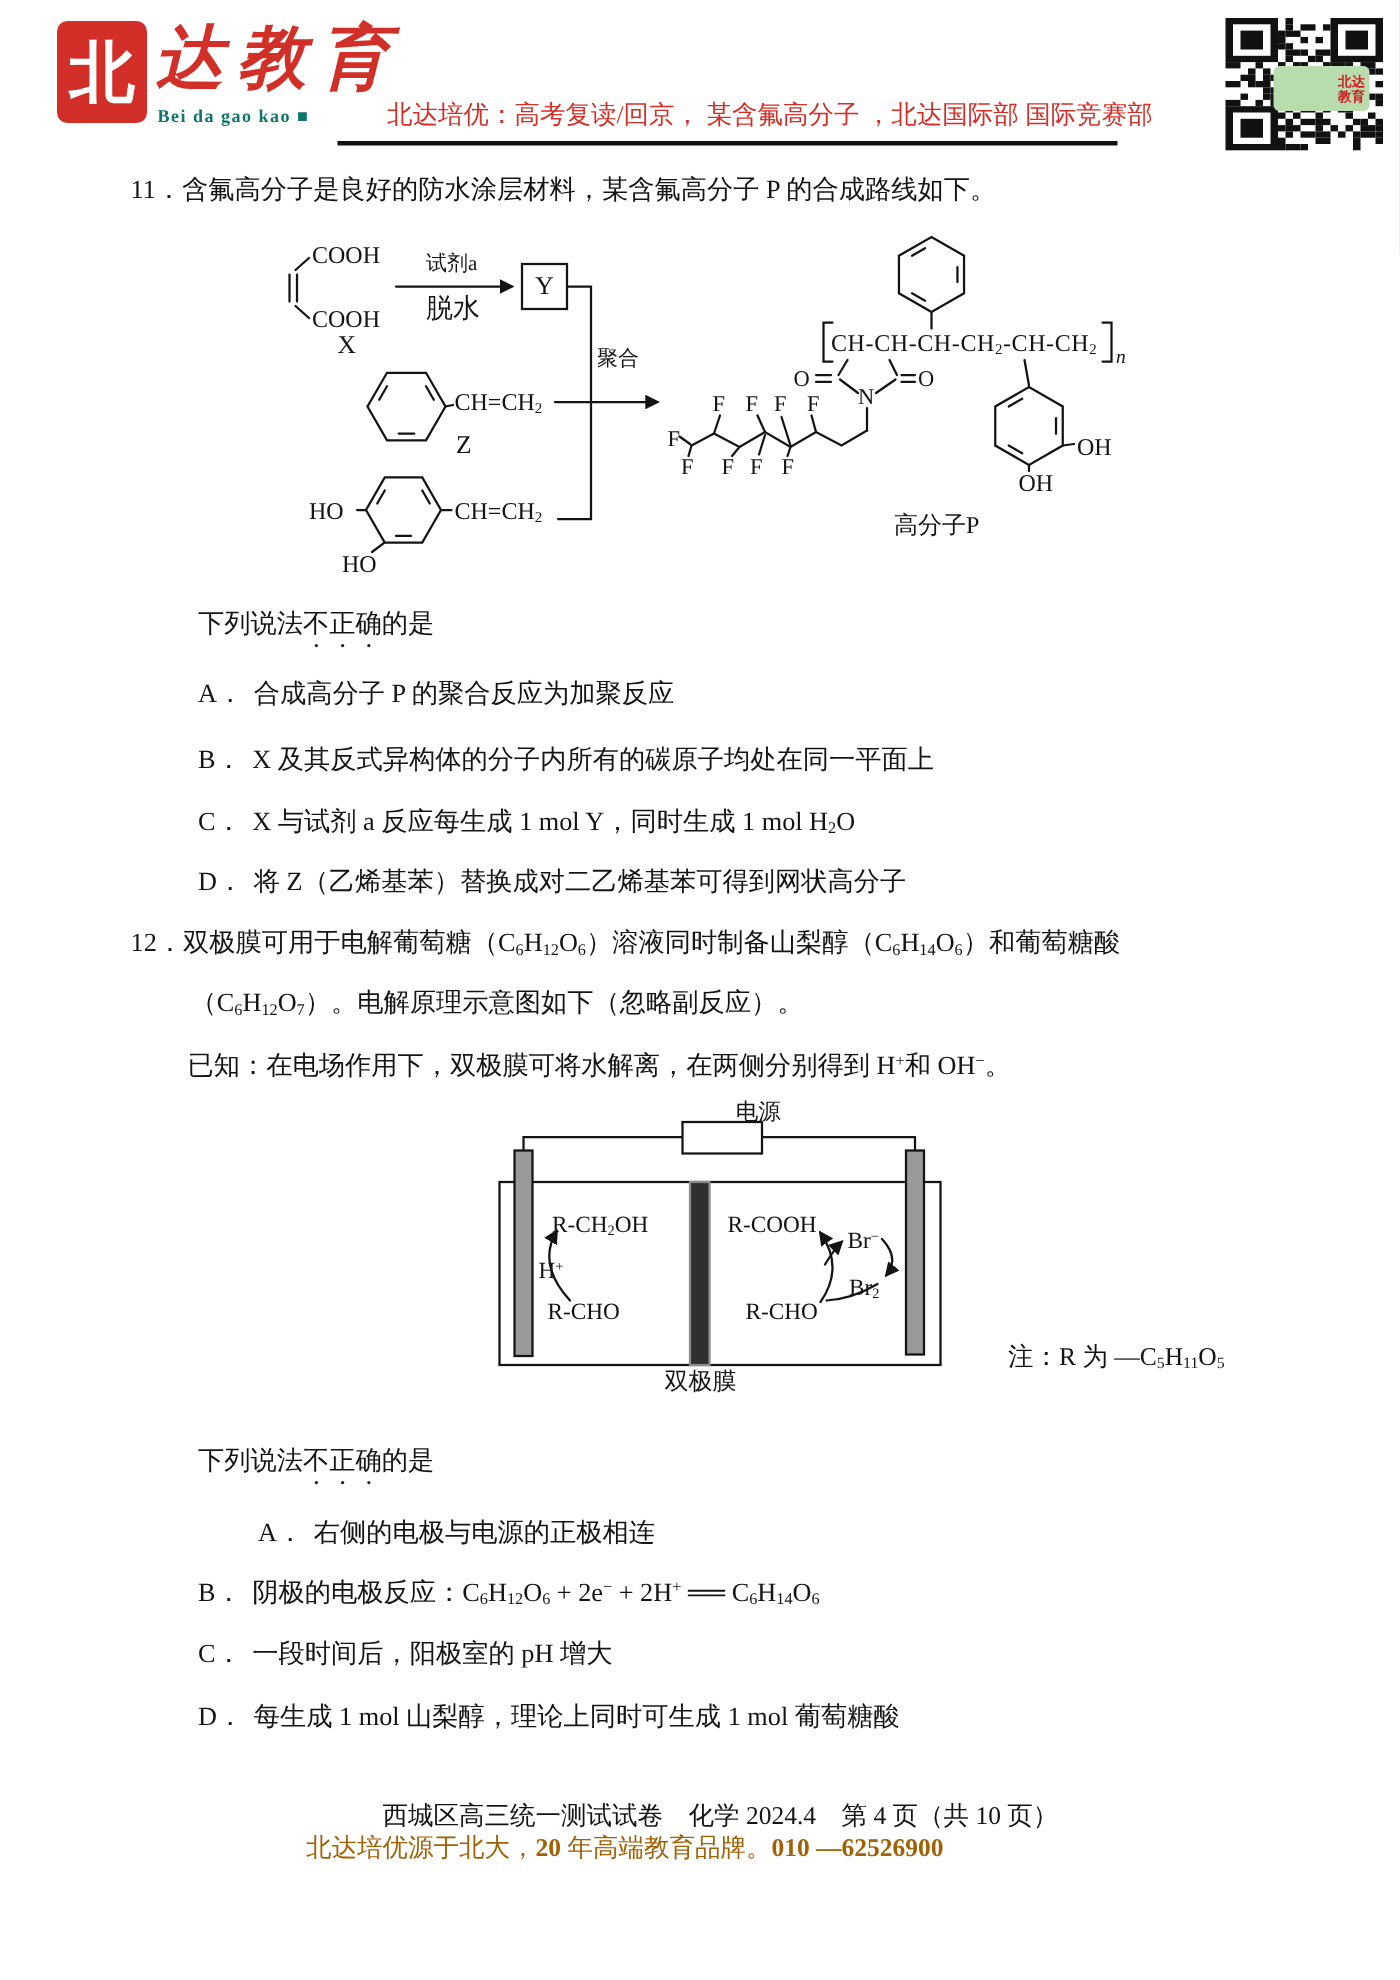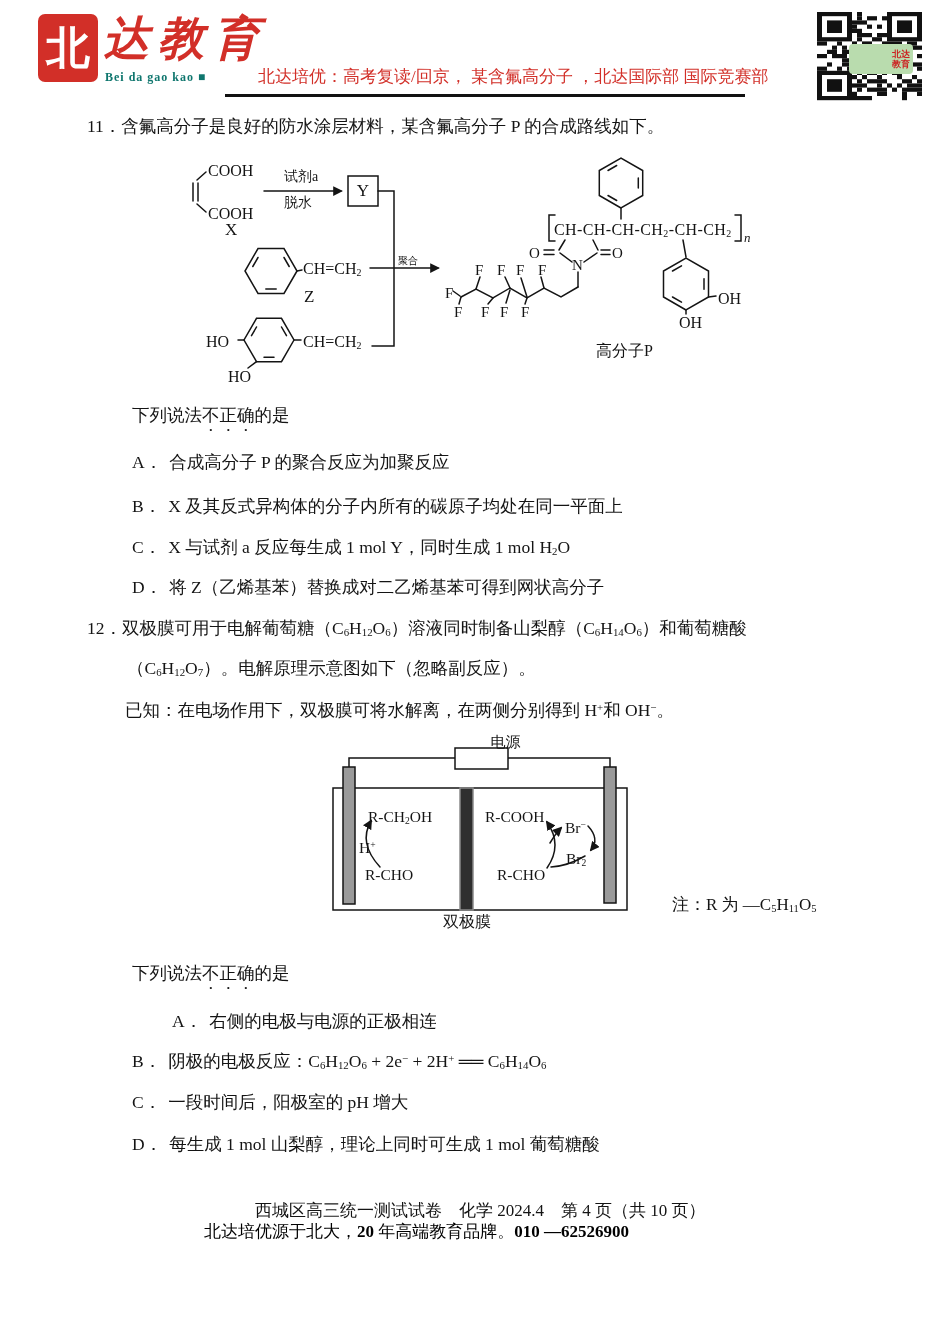--- a/index.html
+++ b/index.html
@@ -19,21 +19,21 @@
   .brand-script{position:absolute;left:103px;top:8px;color:#d22f28;font-size:46px;font-weight:bold;
         font-style:italic;letter-spacing:9px;font-family:"Liberation Serif",serif;}
   .brand-sub{position:absolute;left:105px;top:70px;color:#0f766e;font-size:12px;font-weight:bold;letter-spacing:1px;}
   .hrule{position:absolute;left:225px;top:94px;width:520px;height:3px;background:#111;}
   .qr-label{position:absolute;left:849px;top:44px;width:24px;height:30px;background:#b9dcae;border-radius:4px;
         display:flex;flex-direction:column;align-items:center;justify-content:center;
         color:#c22;font-size:9px;line-height:1.15;font-weight:bold;padding-left:40px;}
   .powerbox-label{width:53px;text-align:center;}
   .ybox-label{width:30px;text-align:center;}
   .footer-black{left:255px;top:1200px;font-size:17px;}
-  .footer-red{left:204px;top:1221px;font-size:17px;color:#000000;text-align:right;}
+  .footer-red{left:204px;top:1221px;font-size:17px;color:#a16207;text-align:right;}
 </style>
 </head>
 <body>
 
 <div class="page">
 
   <svg class="art" width="933" height="1320" viewBox="0 0 933 1320">
     <defs>
       <marker id="ah" viewBox="0 0 10 10" refX="8" refY="5" markerWidth="6.5" markerHeight="6.5" orient="auto-start-reverse">
         <path d="M0,0 L10,5 L0,10 z" fill="#141414" stroke="none"></path>
@@ -265,25 +265,25 @@
   </div>
 
   <div class="t" style="left:87px;top:115px;font-size:17.5px;">
     <span>11．</span><span>含氟高分子是良好的防水涂层材料，某含氟高分子 P 的合成路线如下。</span>
   </div>
 
   <div class="t" style="left:208px;top:161px;font-size:16px;">COOH</div>
   <div class="t" style="left:208px;top:204px;font-size:16px;">COOH</div>
   <div class="t" style="left:225px;top:219px;font-size:17px;">X</div>
   <div class="t" style="left:284px;top:168px;font-size:14px;">试剂a</div>
-  <div class="t" style="left:284px;top:194px;font-size:14px;">脱水</div>
+  <div class="t" style="left:284px;top:194px;font-size:18px;">脱水</div>
   <div class="t ybox-label" style="left:348px;top:180px;font-size:17px;">Y</div>
   <div class="t" style="left:303px;top:259px;font-size:16px;">CH=CH<sub>2</sub></div>
   <div class="t" style="left:304px;top:286px;font-size:17px;">Z</div>
-  <div class="t" style="left:398px;top:254px;font-size:10px;">聚合</div>
+  <div class="t" style="left:398px;top:231px;font-size:14px;">聚合</div>
   <div class="t" style="left:206px;top:332px;font-size:16px;">HO</div>
   <div class="t" style="left:303px;top:332px;font-size:16px;">CH=CH<sub>2</sub></div>
   <div class="t" style="left:228px;top:367px;font-size:16px;">HO</div>
   <div class="t" style="left:554px;top:220px;font-size:16px;letter-spacing:0.4px;">CH-CH-CH-CH<sub>2</sub>-CH-CH<sub>2</sub></div>
   <div class="t" style="left:744px;top:230px;font-size:13px;font-style:italic;">n</div>
   <div class="t" style="left:529px;top:244px;font-size:15px;">O</div>
   <div class="t" style="left:612px;top:244px;font-size:15px;">O</div>
   <div class="t" style="left:572px;top:256px;font-size:15px;">N</div>
   <div class="t" style="left:445px;top:284px;font-size:15px;">F</div>
   <div class="t" style="left:475px;top:261px;font-size:15px;">F</div>

